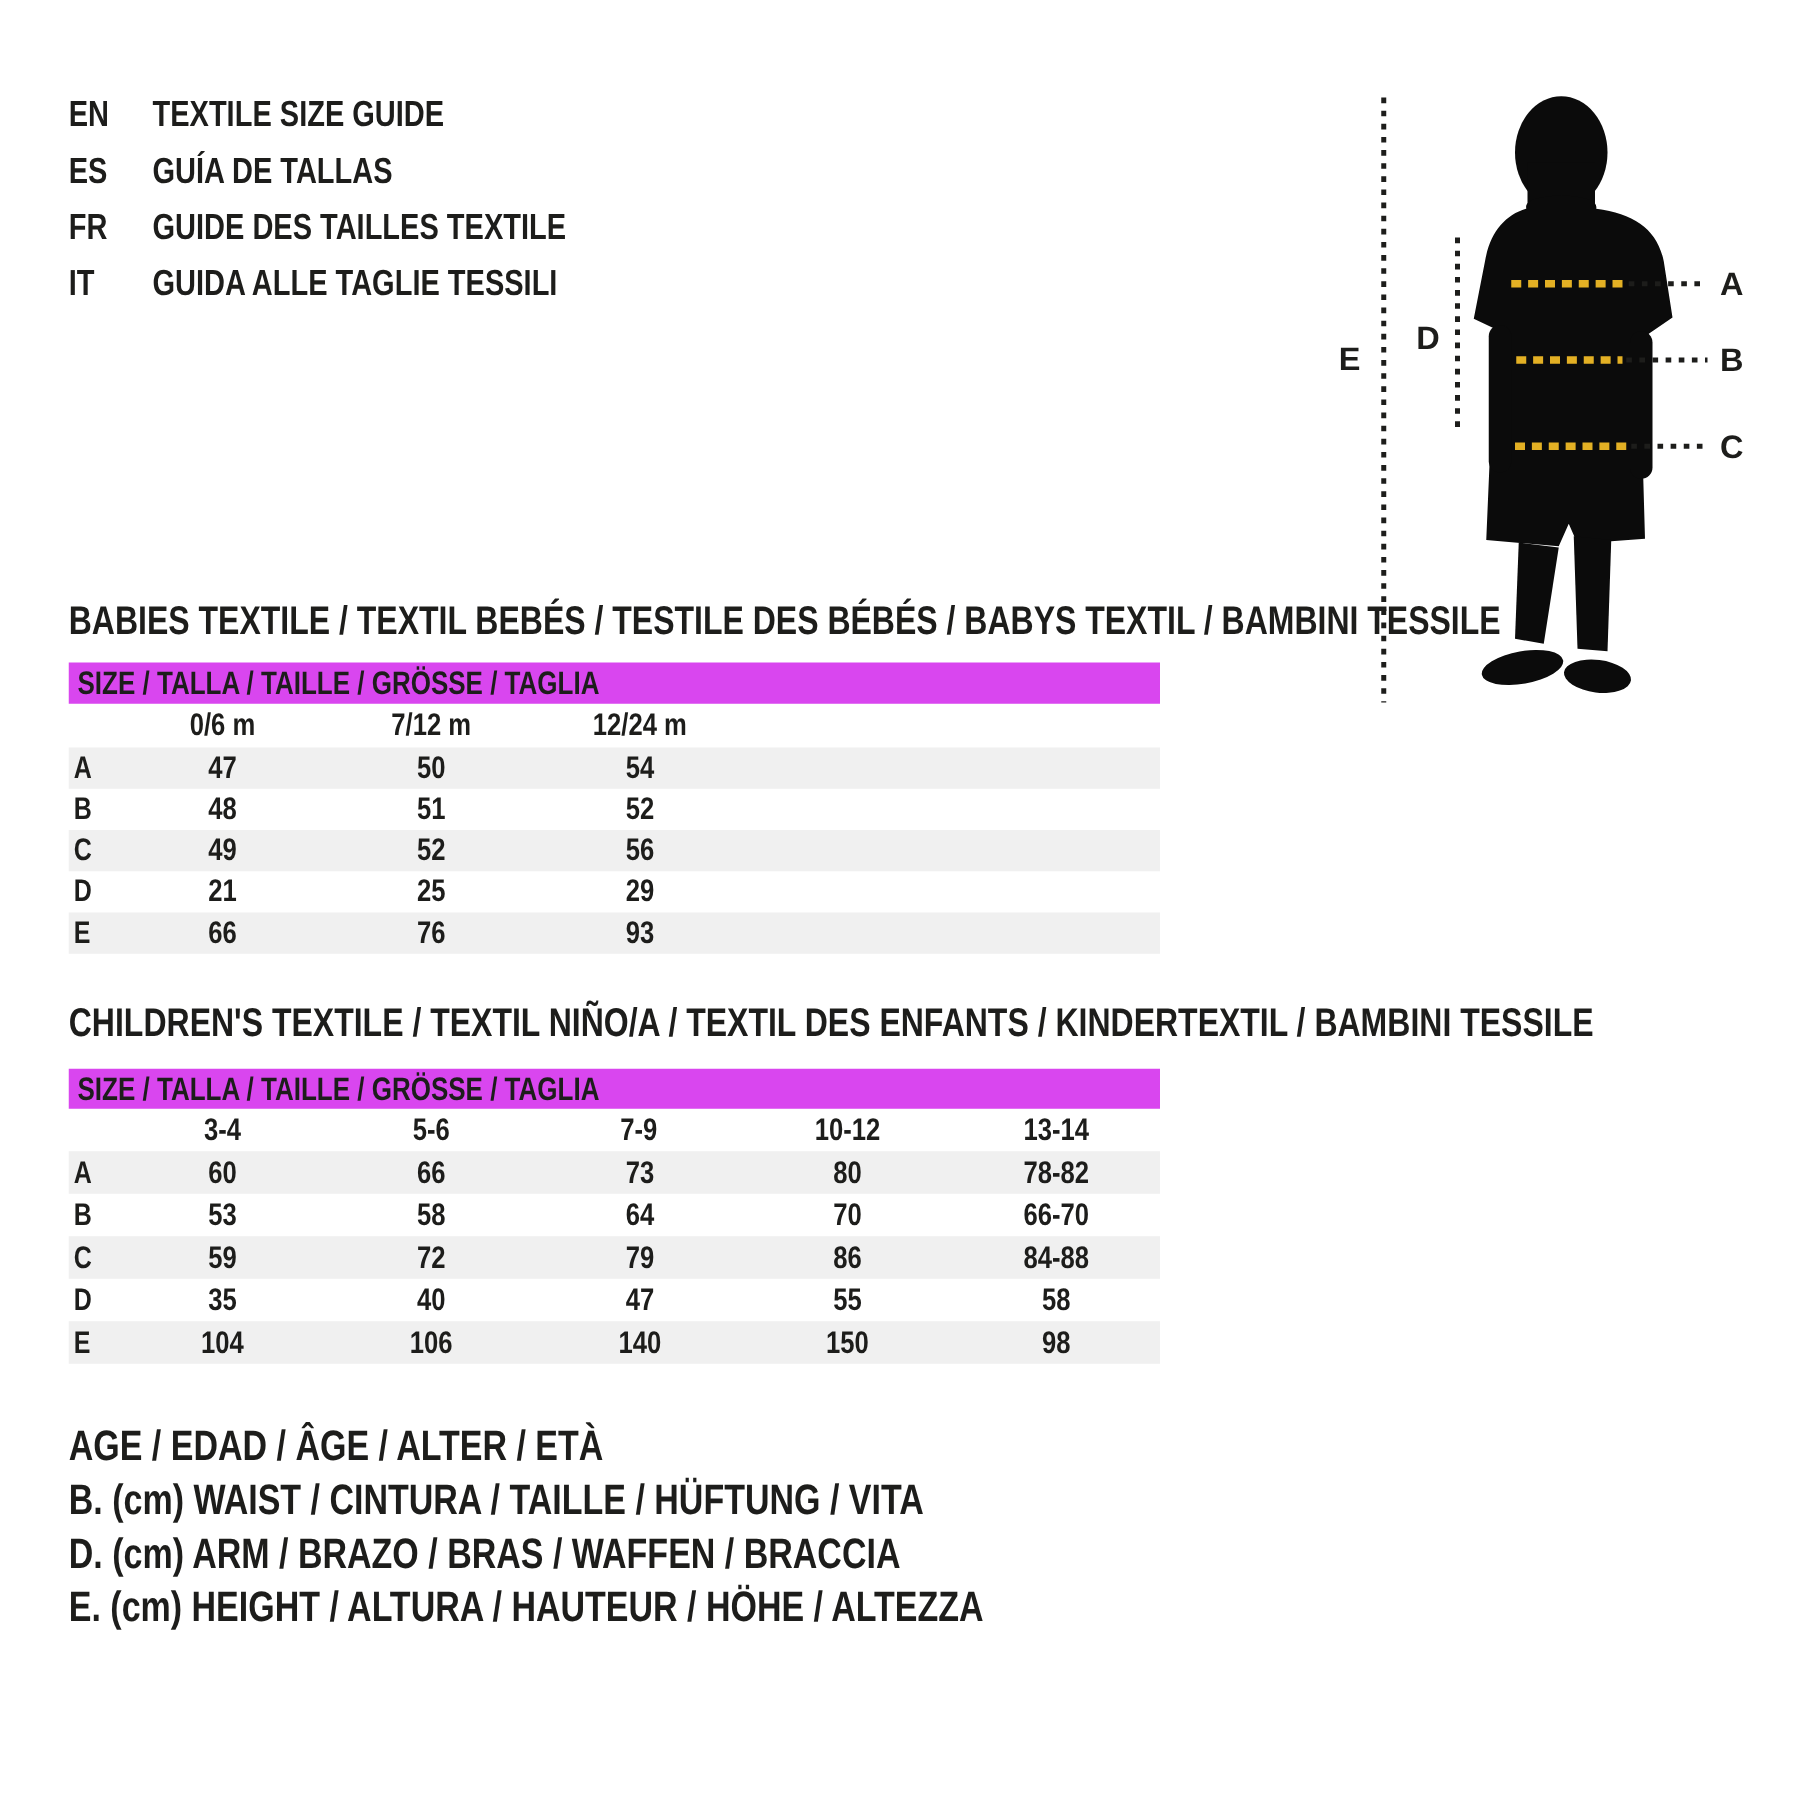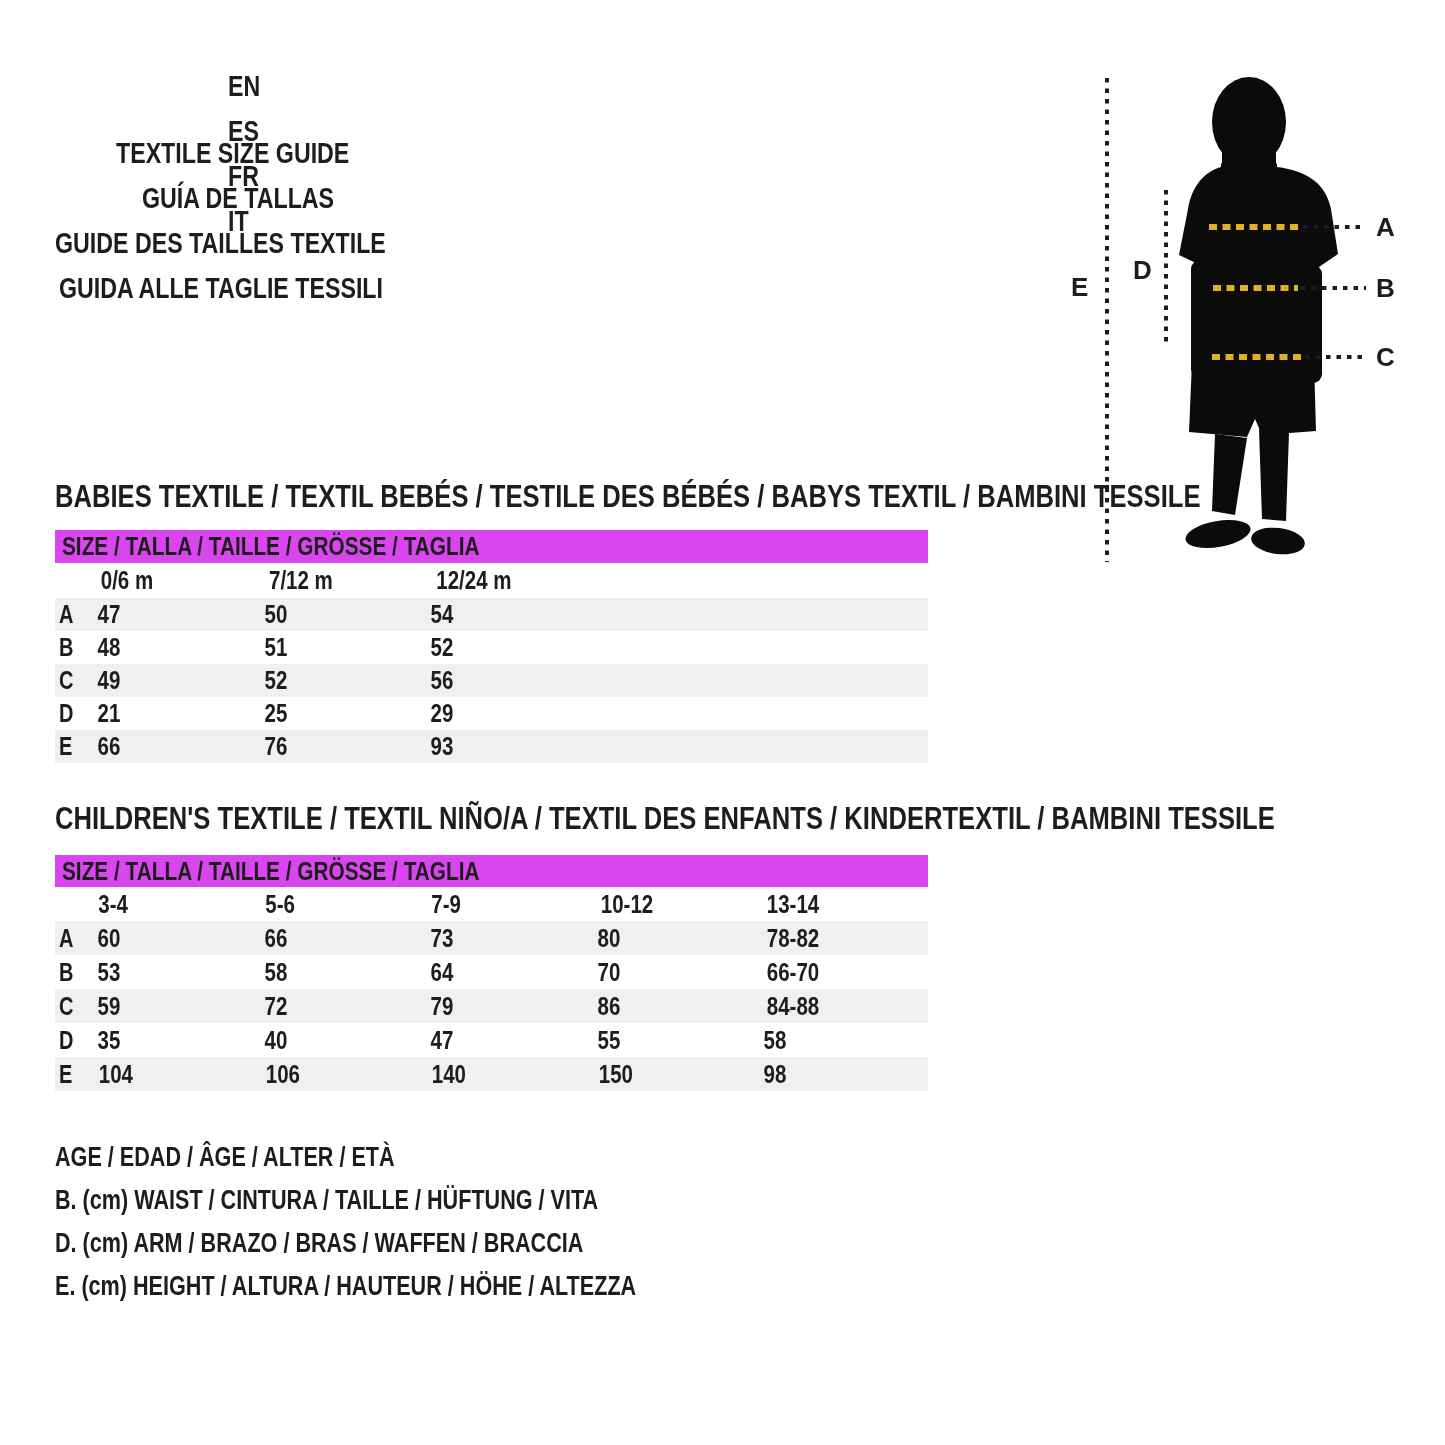--- a/index.html
+++ b/index.html
@@ -6,42 +6,42 @@
   *{box-sizing:border-box;}
   #canvas{
     position:relative;width:1445px;height:1445px;background:#ffffff;overflow:hidden;
     font-family:"Liberation Sans","DejaVu Sans",sans-serif;color:#1d1d1b;
   }
   .cn{display:inline-block;transform:scaleX(.8);transform-origin:0 50%;white-space:nowrap;font-weight:bold;}
   .cnc{display:inline-block;transform:scaleX(.82);transform-origin:50% 50%;white-space:nowrap;font-weight:bold;}
 
   
   .lang-block{position:absolute;left:55px;top:70px;}
-  .lang-row{display:flex;height:45px;align-items:center;font-size:29px;flex-direction:column;}
+  .lang-row{display:flex;height:45px;align-items:center;font-size:29px;}
   .lang-code{width:67px;flex:0 0 67px;}
   
   .section-title{position:absolute;left:55px;font-size:32px;line-height:28px;}
   
   .sz-table{position:absolute;left:55px;width:873px;}
   .sz-bar{background:#d946ef;height:33px;line-height:33px;padding-left:7px;font-size:26px;}
   .trow{display:flex;align-items:stretch;}
   .trow.shade{background:#f0f0f0;}
   .cl{flex:0 0 40px;padding-left:4px;display:flex;align-items:center;font-size:25px;}
-  .cv{flex:1 1 0;display:flex;align-items:center;justify-content:flex-start;font-size:25px;}
+  .cv{flex:1 1 0;display:flex;align-items:center;justify-content:center;font-size:25px;}
   .colhead .cv,.colhead .cl{font-size:25px;}
   
   #babies-table .sz-bar{height:33px;line-height:33px;}
   #babies-table .colhead{height:35px;}
   #babies-table .datarow{height:33px;}
   #children-table .sz-bar{height:32px;line-height:32px;}
   #children-table .colhead{height:34px;}
   #children-table .datarow{height:34px;}
   
   .legend{position:absolute;left:55px;top:1136px;}
-  .legend-line{height:43px;display:flex;align-items:center;font-size:27px;}
+  .legend-line{height:43px;display:flex;align-items:center;font-size:34px;}
   
   #figure-svg{position:absolute;left:1050px;top:60px;}
   .measure-letter{font-size:26px;font-weight:bold;fill:#1d1d1b;}
 </style>
 </head>
 <body>
 
 <div id="canvas">
 
   <div class="lang-block">

